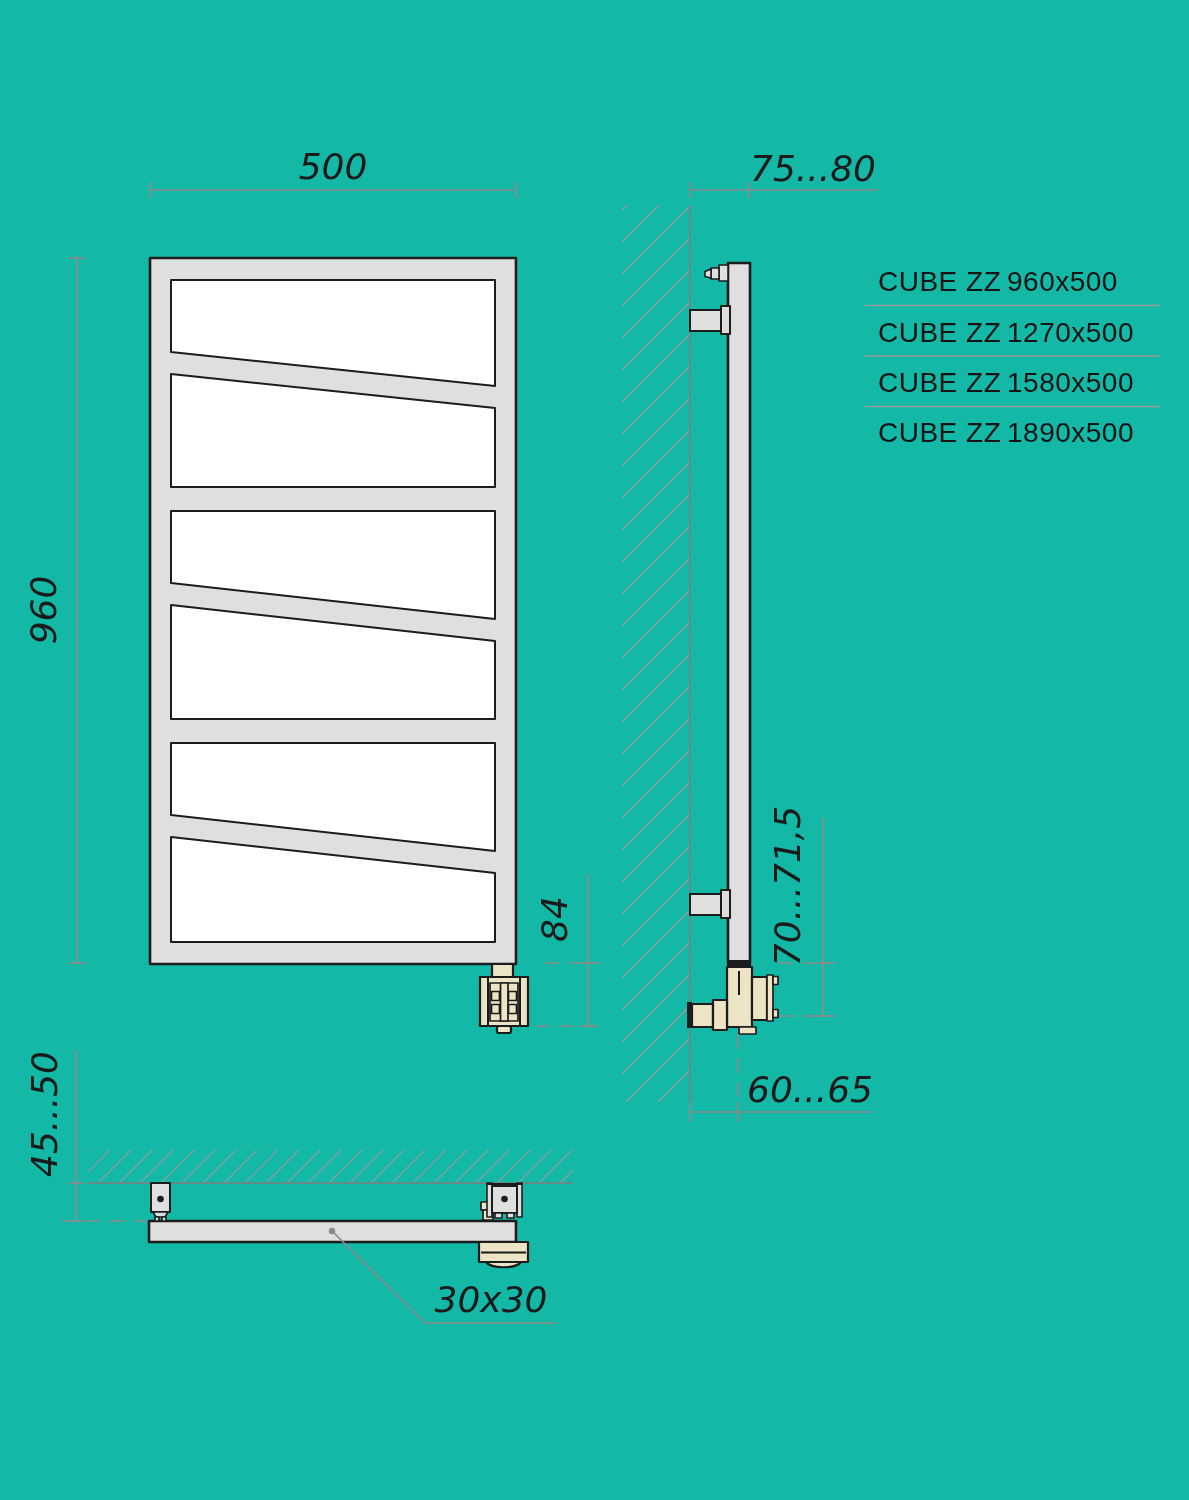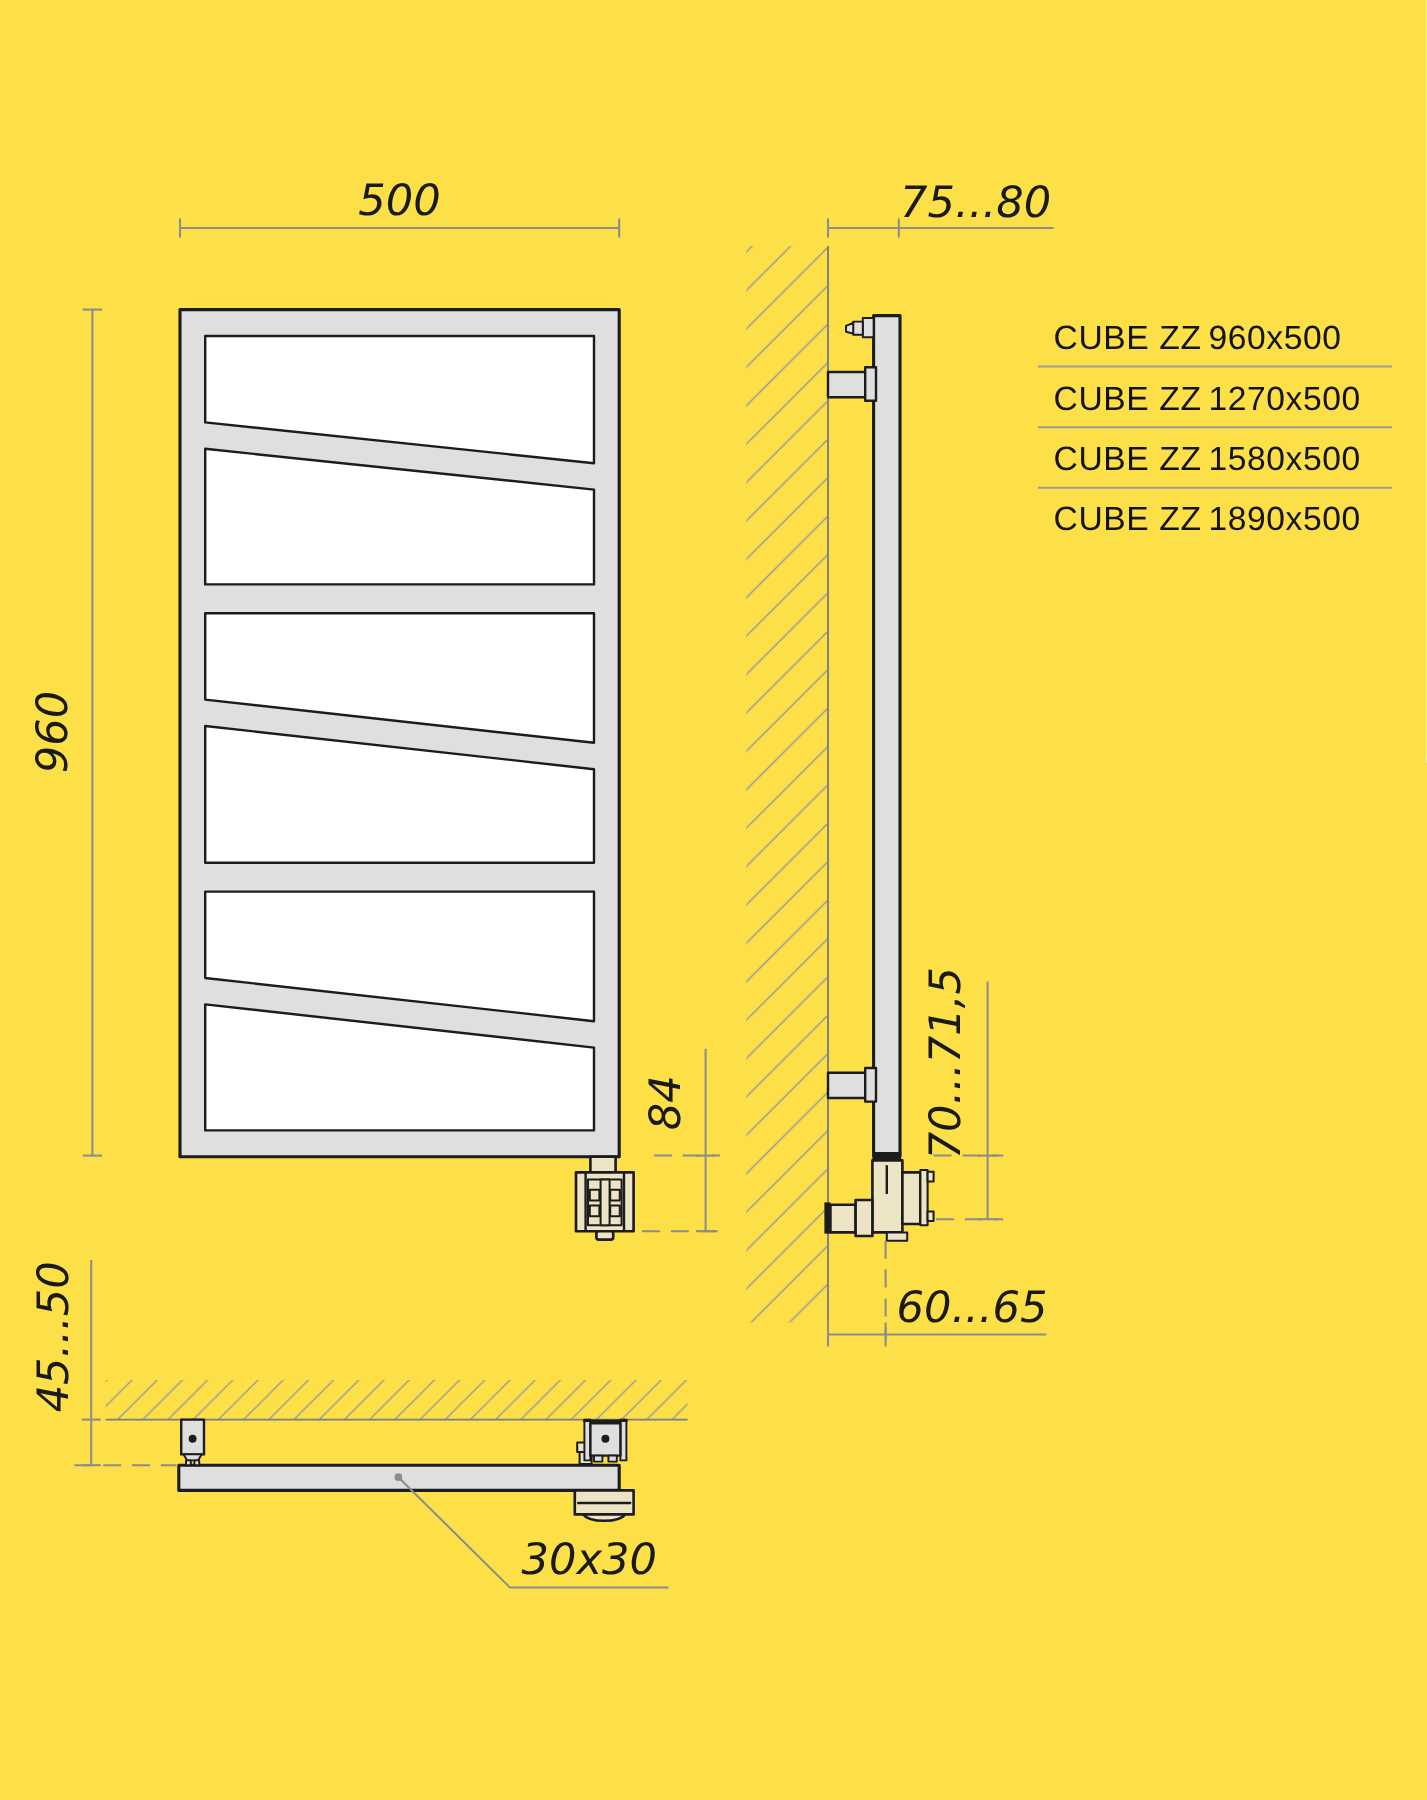--- a/index.html
+++ b/index.html
@@ -1,16 +1,16 @@
 <!DOCTYPE html>
 <html><head>
 <meta charset="utf-8">
 <style>
   html,body{margin:0;padding:0;background:#ffffff;}
-  .page{width:1189px;height:1500px;background:#fde047;position:relative;overflow:hidden;}
+  .page{width:1189px;height:1500px;background:#14b8a6;position:relative;overflow:hidden;}
   svg{display:block;}
   svg text{font-family:"DejaVu Sans", sans-serif;}
   .dim-label{font-size:36px;font-style:italic;fill:#1a1a1a;}
   .product-label{font-family:"Liberation Sans", sans-serif;font-size:28px;fill:#141414;letter-spacing:.5px;white-space:pre;}
   .ln-dim{stroke:#8c8c8c;stroke-width:1.7;fill:none;}
   .ln-dash{stroke:#8c8c8c;stroke-width:1.7;fill:none;stroke-dasharray:15 9;}
   .ln-wall{stroke:#7e7e7e;stroke-width:1.6;fill:none;}
   .sep{stroke:#9b9b9b;stroke-width:1.7;}
   .steel{fill:#dfdfdf;stroke:#1c1c1c;stroke-width:2.6;stroke-linejoin:round;}
   .steel2{fill:#dfdfdf;stroke:#1c1c1c;stroke-width:2;stroke-linejoin:round;}

